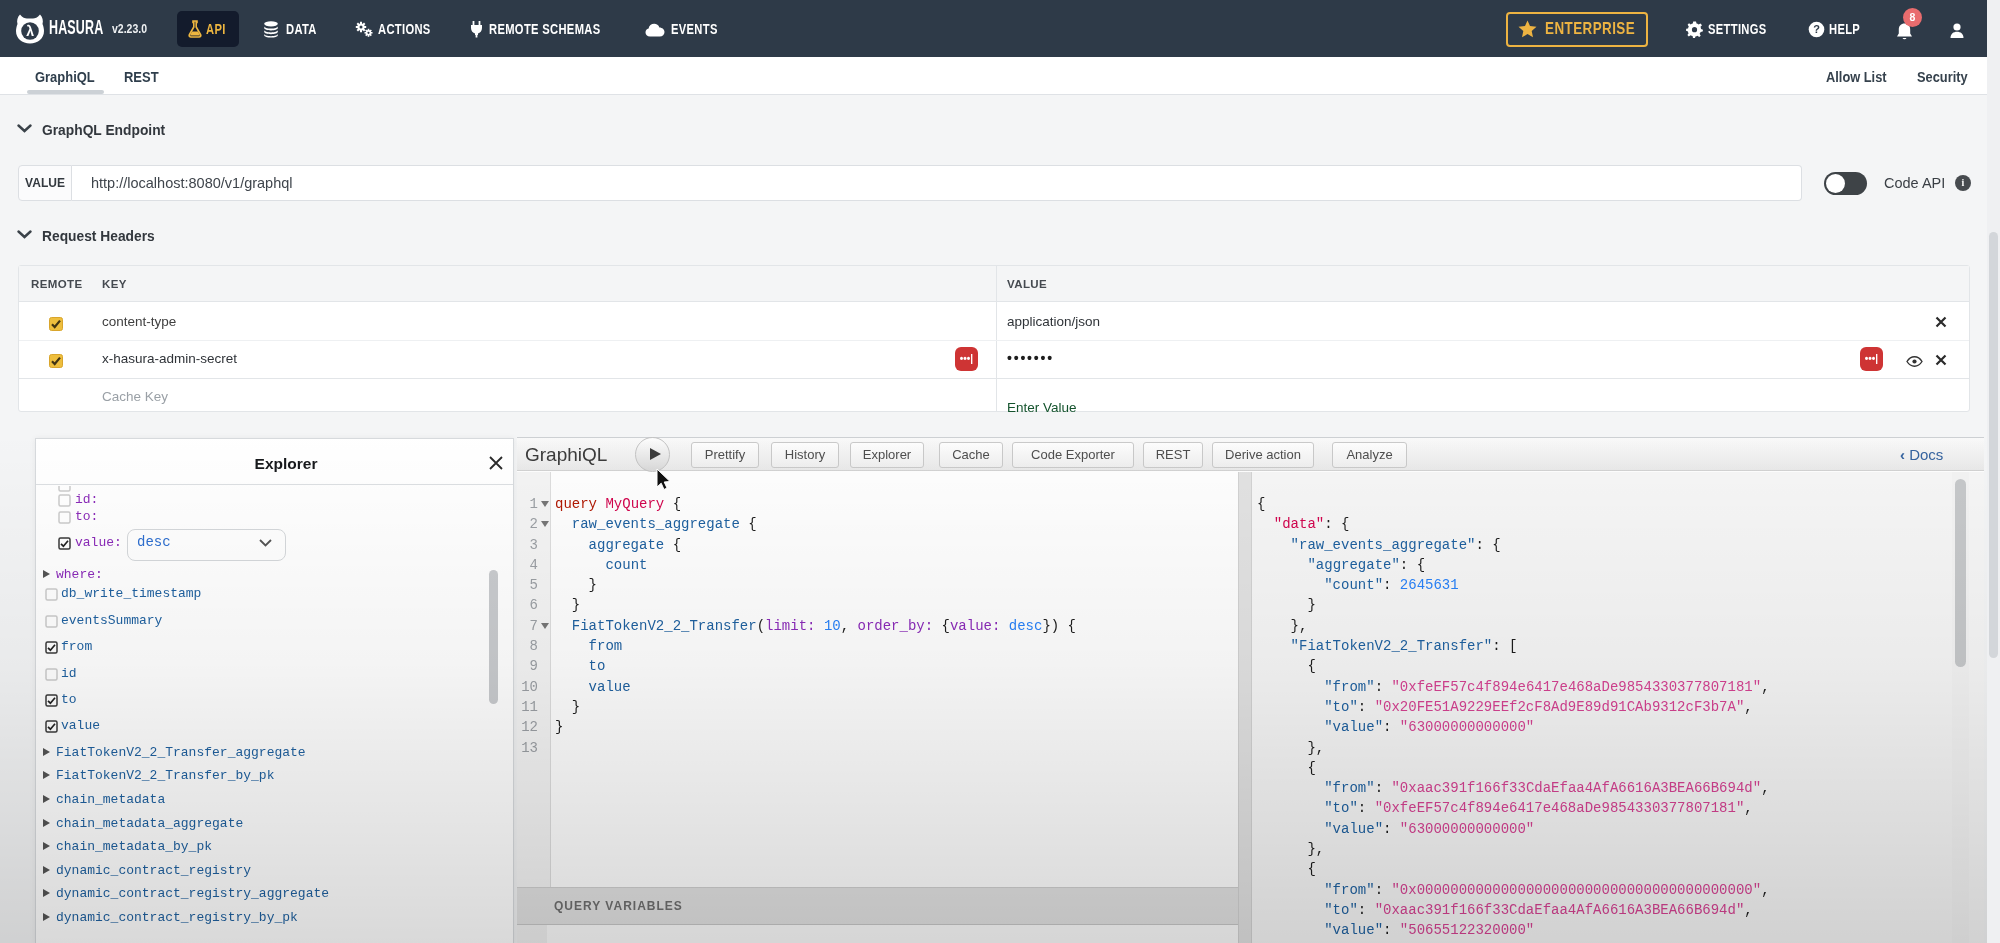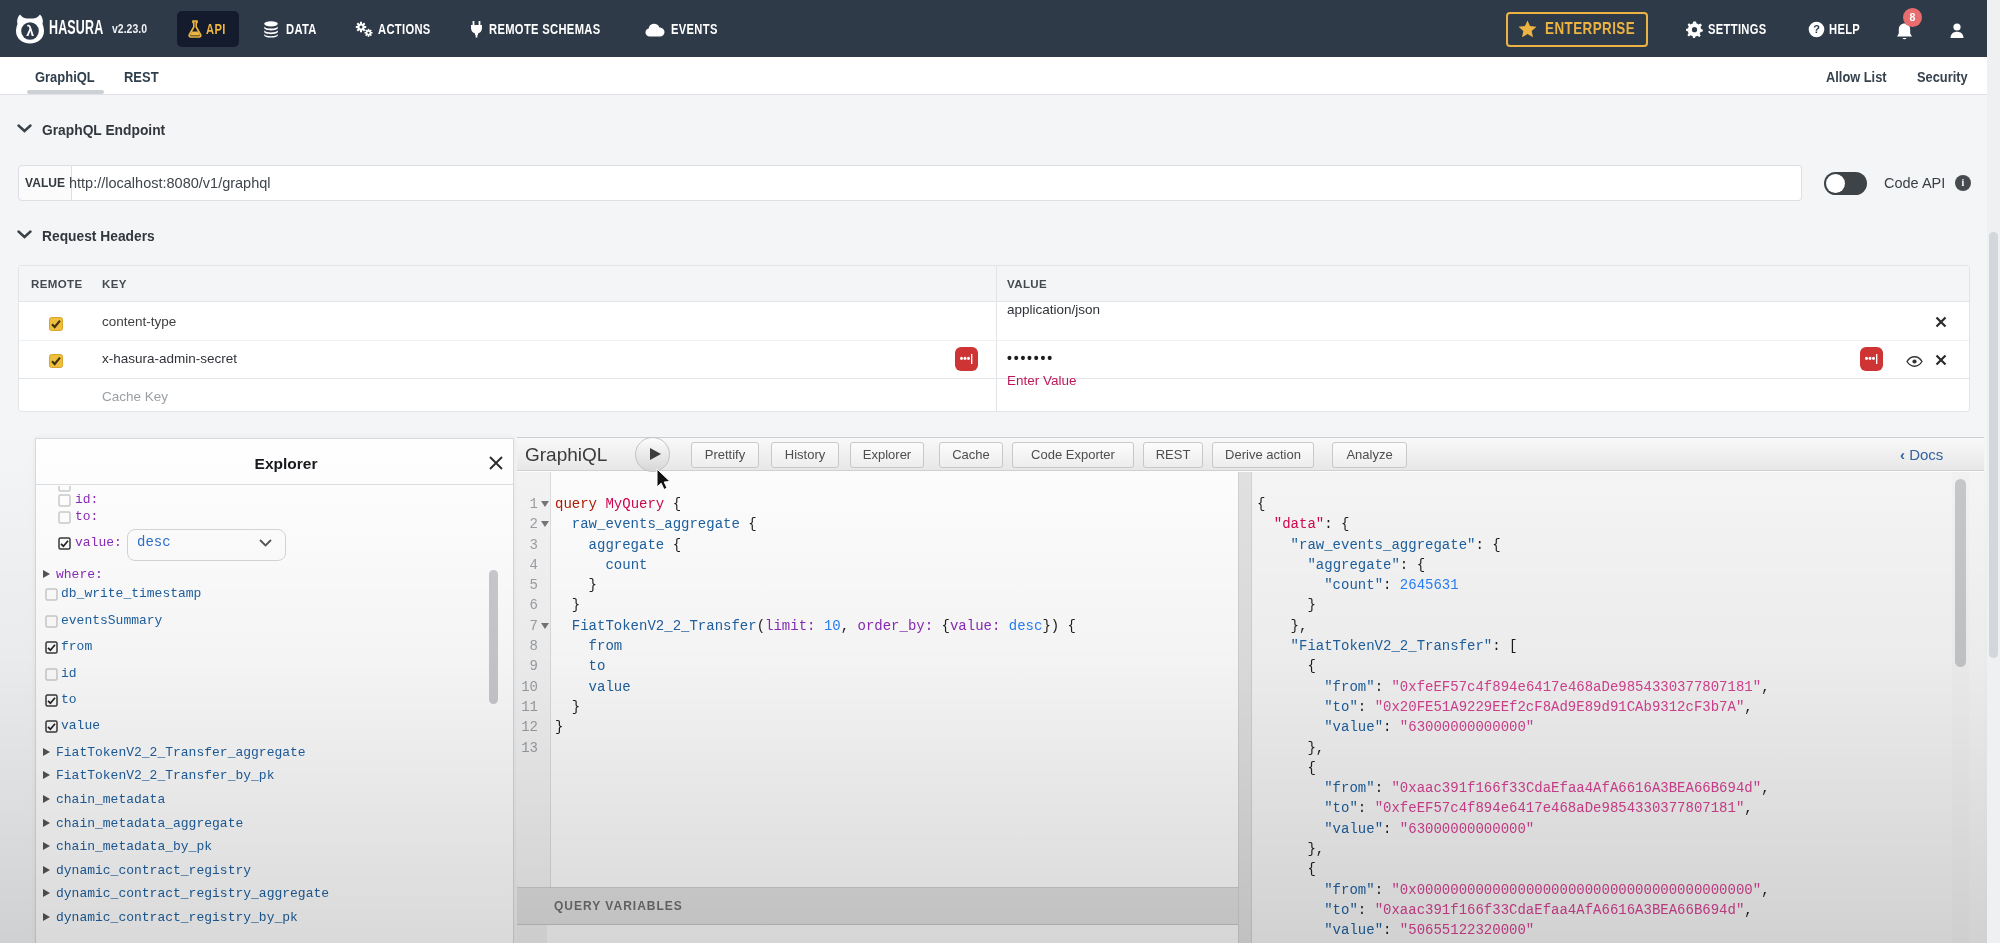--- a/index.html
+++ b/index.html
@@ -121,21 +121,21 @@
   <div class="abs" style="left:1826px;top:13px;font-size:13.5px;font-weight:bold;color:#36424d;transform:scale(0.95,1.05);transform-origin:left center">Allow List</div>
   <div class="abs" style="left:1917px;top:13px;font-size:13.5px;font-weight:bold;color:#36424d;transform:scale(0.95,1.05);transform-origin:left center">Security</div>
 </div>
 
 <svg class="abs" style="left:17px;top:124px" width="15" height="9" viewBox="0 0 15 9">
     <polyline points="1.5,1.5 7.5,7 13.5,1.5" fill="none" stroke="#3a4249" stroke-width="2.4" stroke-linecap="round"></polyline>
   </svg>
 <div class="abs" style="left:42px;top:121px;font-size:15px;font-weight:bold;color:#32373d;transform:scale(0.92,1);transform-origin:left center">GraphQL Endpoint</div>
 <div class="abs" style="left:18px;top:165px;width:54px;height:36px;background:#fbfbfc;border:1px solid #dcdfe3;border-radius:4px 0 0 4px;text-align:center;line-height:34px;font-size:12px;font-weight:bold;color:#33393f">VALUE</div>
 <div class="abs" style="left:72px;top:165px;width:1730px;height:36px;background:#fff;border:1px solid #dcdfe3;border-left:none;border-radius:0 4px 4px 0"></div>
-<div class="abs" style="left:69px;top:175px;font-size:14.5px;color:#3f454c">http://localhost:8080/v1/graphql</div>
+<div class="abs" style="left:91px;top:175px;font-size:14.5px;color:#3f454c">http://localhost:8080/v1/graphql</div>
 <div class="abs" style="left:1824px;top:172px;width:43px;height:23px;background:#3e4347;border-radius:12px"></div>
 <div class="abs" style="left:1826px;top:174px;width:19px;height:19px;background:#fff;border-radius:50%"></div>
 <div class="abs" style="left:1884px;top:175px;font-size:14.5px;color:#3a3f45">Code API</div>
 <div class="abs" style="left:1955px;top:175px;width:16px;height:16px;border-radius:50%;background:#474b4f;color:#fff;text-align:center;line-height:16px;font-size:10px;font-weight:bold;font-family:'Liberation Serif',serif">i</div>
 <svg class="abs" style="left:17px;top:230px" width="15" height="9" viewBox="0 0 15 9">
     <polyline points="1.5,1.5 7.5,7 13.5,1.5" fill="none" stroke="#3a4249" stroke-width="2.4" stroke-linecap="round"></polyline>
   </svg>
 <div class="abs" style="left:42px;top:227px;font-size:15px;font-weight:bold;color:#32373d;transform:scale(0.92,1);transform-origin:left center">Request Headers</div>
 
 <div class="abs" id="htable" style="left:18px;top:265px;width:1952px;height:147px;background:#fff;border:1px solid #e2e5e8;border-radius:3px">
@@ -144,41 +144,41 @@
   <div class="abs" style="left:12px;top:12px;font-size:11.5px;font-weight:bold;color:#454a50;letter-spacing:.4px">REMOTE</div>
   <div class="abs" style="left:83px;top:12px;font-size:11.5px;font-weight:bold;color:#454a50;letter-spacing:.4px">KEY</div>
   <div class="abs" style="left:988px;top:12px;font-size:11.5px;font-weight:bold;color:#454a50;letter-spacing:.4px">VALUE</div>
   <div class="abs" style="left:0;top:74px;width:1950px;height:1px;background:#eef0f2"></div>
   <div class="abs" style="left:0;top:112px;width:1950px;height:1px;background:#e2e5e8"></div>
   <svg class="abs" style="left:30px;top:51px" width="14" height="14" viewBox="0 0 14 14">
       <rect x="0.5" y="0.5" width="13" height="13" rx="2" fill="#eebe3d" stroke="#d9a52c"></rect>
       <path d="M3 7.2 L5.7 10 L11 3.6" fill="none" stroke="#413413" stroke-width="2.2"></path>
     </svg>
   <div class="abs" style="left:83px;top:48px;font-size:13.5px;color:#404040">content-type</div>
-  <div class="abs" style="left:988px;top:36px;font-size:13.5px;color:#2f3338">application/json</div>
+  <div class="abs" style="left:988px;top:48px;font-size:13.5px;color:#2f3338">application/json</div>
   <svg class="abs" style="left:1916px;top:50px" width="12" height="12" viewBox="0 0 12 12">
       <path d="M1.5 1.5 L10.5 10.5 M10.5 1.5 L1.5 10.5" stroke="#2b2b2b" stroke-width="2.2"></path>
     </svg>
   <svg class="abs" style="left:30px;top:88px" width="14" height="14" viewBox="0 0 14 14">
       <rect x="0.5" y="0.5" width="13" height="13" rx="2" fill="#eebe3d" stroke="#d9a52c"></rect>
       <path d="M3 7.2 L5.7 10 L11 3.6" fill="none" stroke="#413413" stroke-width="2.2"></path>
     </svg>
   <div class="abs" style="left:83px;top:85px;font-size:13.5px;color:#2f3338">x-hasura-admin-secret</div>
   <div class="abs lpico" style="left:936px;top:81px"></div>
   <div class="abs" style="left:988px;top:84px;font-size:14px;font-weight:bold;color:#1e1e1e;letter-spacing:1.8px">•••••••</div>
   <div class="abs lpico" style="left:1841px;top:81px"></div>
   <svg class="abs" style="left:1887px;top:90px" width="17" height="11" viewBox="0 0 17 11">
       <path d="M1 5.5 C3.2 2 5.6 0.8 8.5 0.8 C11.4 0.8 13.8 2 16 5.5 C13.8 9 11.4 10.2 8.5 10.2 C5.6 10.2 3.2 9 1 5.5 Z" fill="none" stroke="#333" stroke-width="1.4"></path>
       <circle cx="8.5" cy="5.5" r="2.1" fill="#333"></circle>
     </svg>
   <svg class="abs" style="left:1916px;top:88px" width="12" height="12" viewBox="0 0 12 12">
       <path d="M1.5 1.5 L10.5 10.5 M10.5 1.5 L1.5 10.5" stroke="#2b2b2b" stroke-width="2.2"></path>
     </svg>
   <div class="abs" style="left:83px;top:123px;font-size:13.5px;color:#9aa0a6">Cache Key</div>
-  <div class="abs" style="left:988px;top:107px;font-size:13.5px;color:#be185d">Enter Value</div>
+  <div class="abs" style="left:988px;top:134px;font-size:13.5px;color:#14532d">Enter Value</div>
 </div>
 
 <div class="abs" id="explorer">
   <div class="abs" style="left:0;top:0;width:477px;height:46px;border-bottom:1px solid #dcdfe2"></div>
   <div class="abs" style="left:180px;top:16px;width:140px;text-align:center;font-size:15.5px;font-weight:bold;color:#17191c">Explorer</div>
   <svg class="abs" style="left:452px;top:16px" width="16" height="16" viewBox="0 0 16 16">
       <path d="M2 2 L14 14 M14 2 L2 14" stroke="#2a2a2a" stroke-width="1.8"></path>
     </svg>
   <div class="abs" style="left:0;top:47px;width:477px;height:457px;overflow:hidden">
     <svg class="cb" style="left:22px;top:-7px" viewBox="0 0 13 13">

